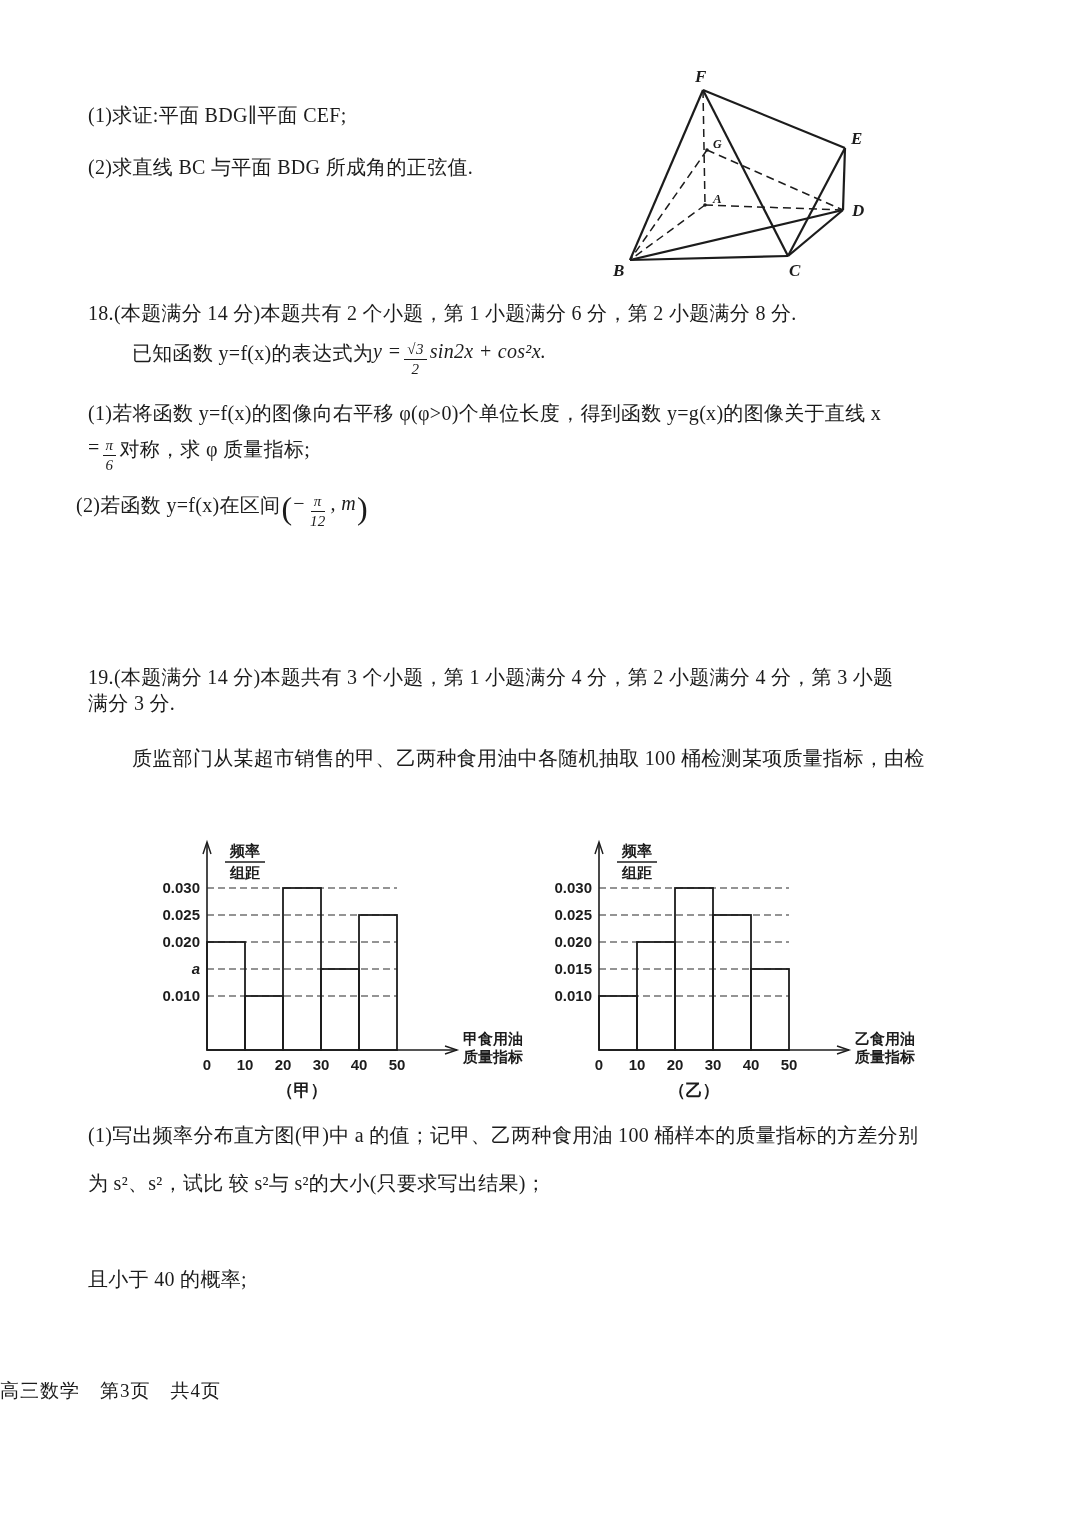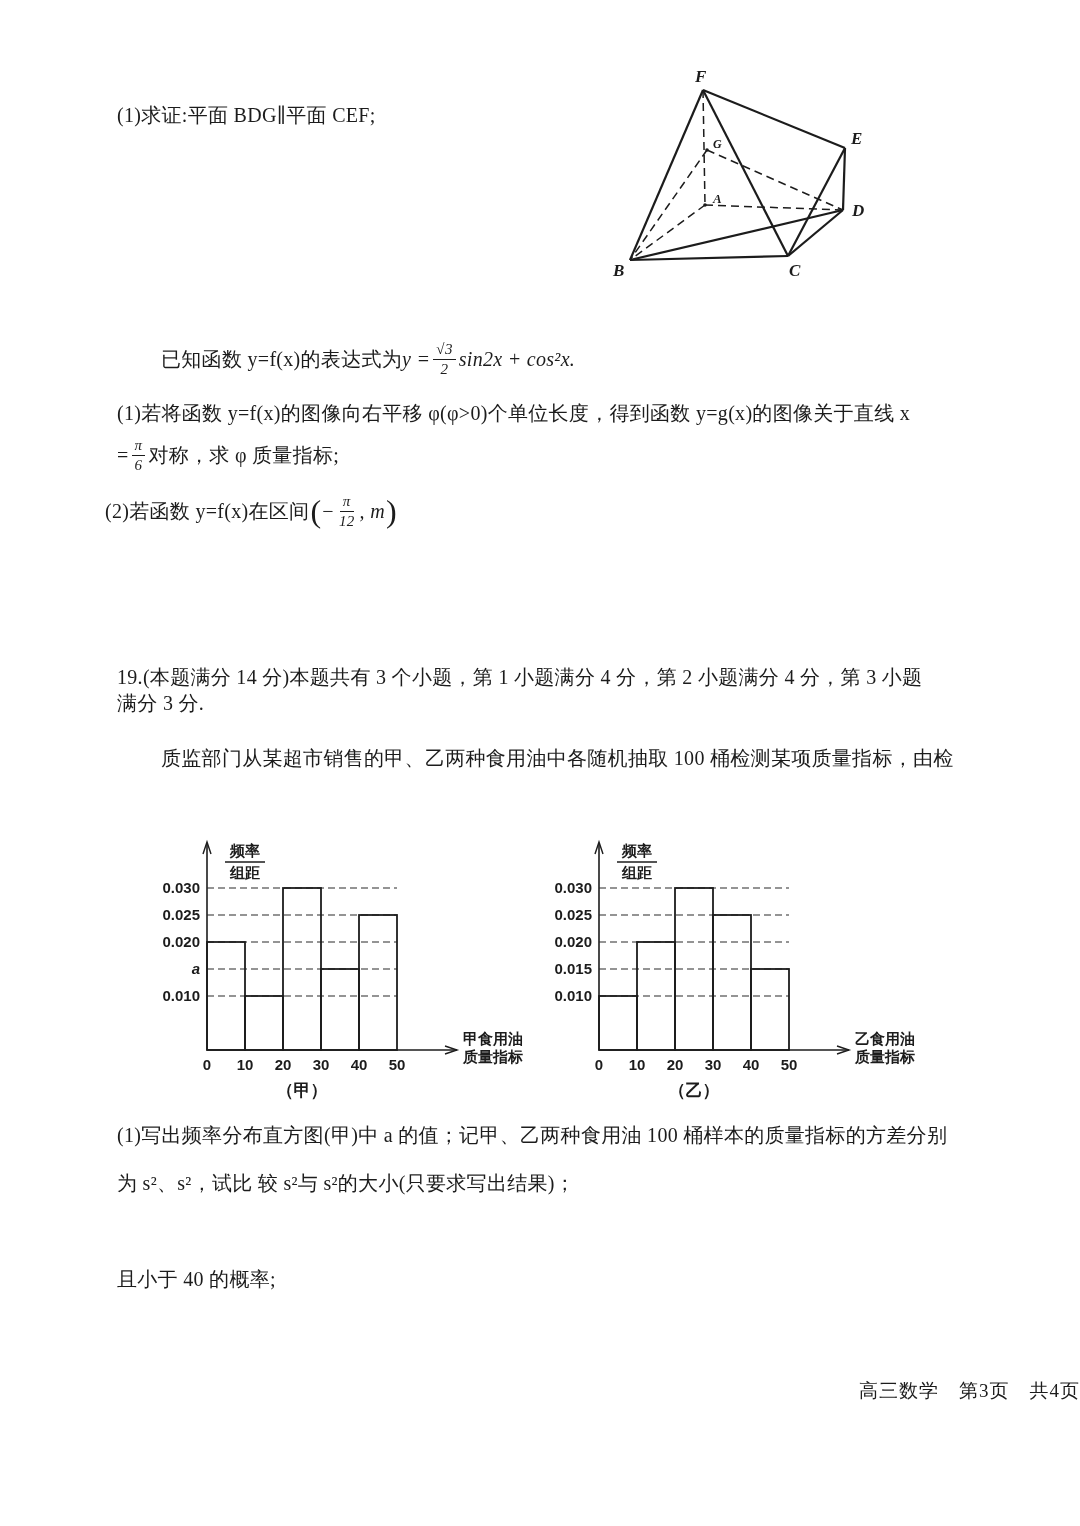--- a/index.html
+++ b/index.html
@@ -2,38 +2,39 @@
 <html><head>
 <meta charset="utf-8">
 <style>
   html,body{margin:0;padding:0;background:#e8e8e8;}
   .page{
     position:relative;width:1080px;height:1526px;margin:0 auto;
     background:#ffffff;color:#1c1c1c;
     font-family:"Liberation Serif","DejaVu Serif",serif;
     overflow:hidden;
   }
-  .line{position:absolute;white-space:nowrap;font-size:20px;letter-spacing:0.3px;margin-left:29px;}
-  .flexline{display:flex;align-items:center;}
+  .line{position:absolute;white-space:nowrap;font-size:20px;letter-spacing:0.3px;}
+  .flexline{display:flex;align-items:flex-start;}
   .frac{display:inline-flex;flex-direction:column;align-items:center;font-size:15px;line-height:1.25;margin:0 3px;font-style:italic;}
   .frac .fn{border-bottom:1.4px solid #1c1c1c;padding:0 3px;}
   .frac .fd{padding:0 2px;}
   .mathit{font-style:italic;}
   .bigp{font-size:32px;line-height:1;margin:0 1px;font-weight:400;}
-  .footer{position:absolute;left:0;right:0;top:1378px;text-align:right;font-size:19px;letter-spacing:1px;}
+  .footer{position:absolute;left:0;right:0;top:1378px;text-align:left;font-size:19px;letter-spacing:1px;}
   svg{position:absolute;}
   svg text{font-family:"Liberation Sans","DejaVu Sans",sans-serif;fill:#1c1c1c;}
   .fig-label{font-family:"Liberation Serif","DejaVu Serif",serif;font-style:italic;font-weight:bold;font-size:17px;}
 </style>
 </head>
 <body>
 
 <div class="page">
 
   <div class="line" style="left:88px;top:102px">(1)求证:平面 BDG∥平面 CEF;</div>
+  <div class="line" style="left:88px;top:154px">(2)求直线 BC 与平面 BDG 所成角的正弦值.</div>
 
   <svg style="left:585px;top:56px" width="310" height="228" viewBox="0 0 310 228">
 
     <g stroke="#1c1c1c" stroke-width="2.2" fill="none">
       <line x1="118" y1="34" x2="45" y2="204"></line>
       <line x1="118" y1="34" x2="203" y2="200"></line>
       <line x1="118" y1="34" x2="260" y2="92"></line>
       <line x1="260" y1="92" x2="258" y2="154"></line>
       <line x1="258" y1="154" x2="203" y2="200"></line>
       <line x1="203" y1="200" x2="45" y2="204"></line>
@@ -52,20 +53,21 @@
     <circle cx="120" cy="149" r="1.8" fill="#1c1c1c"></circle>
     <text class="fig-label" x="110" y="26">F</text>
     <text class="fig-label" x="266" y="88">E</text>
     <text class="fig-label" x="267" y="160">D</text>
     <text class="fig-label" x="204" y="220">C</text>
     <text class="fig-label" x="28" y="220">B</text>
     <text class="fig-label" x="128" y="147" style="font-size:13px">A</text>
     <text class="fig-label" x="128" y="92" style="font-size:12px">G</text>
   </svg>
 
+  <div class="line" style="left:88px;top:300px">18.(本题满分 14 分)本题共有 2 个小题，第 1 小题满分 6 分，第 2 小题满分 8 分.</div>
 
   <div class="line flexline" style="left:132px;top:340px">
     <span>已知函数 y=f(x)的表达式为 </span>
     <span class="mathit">y =</span>
     <span class="frac">
       <span class="fn">√3</span>
       <span class="fd">2</span>
     </span>
     <span class="mathit">sin2x + cos²x.</span>
   </div>

